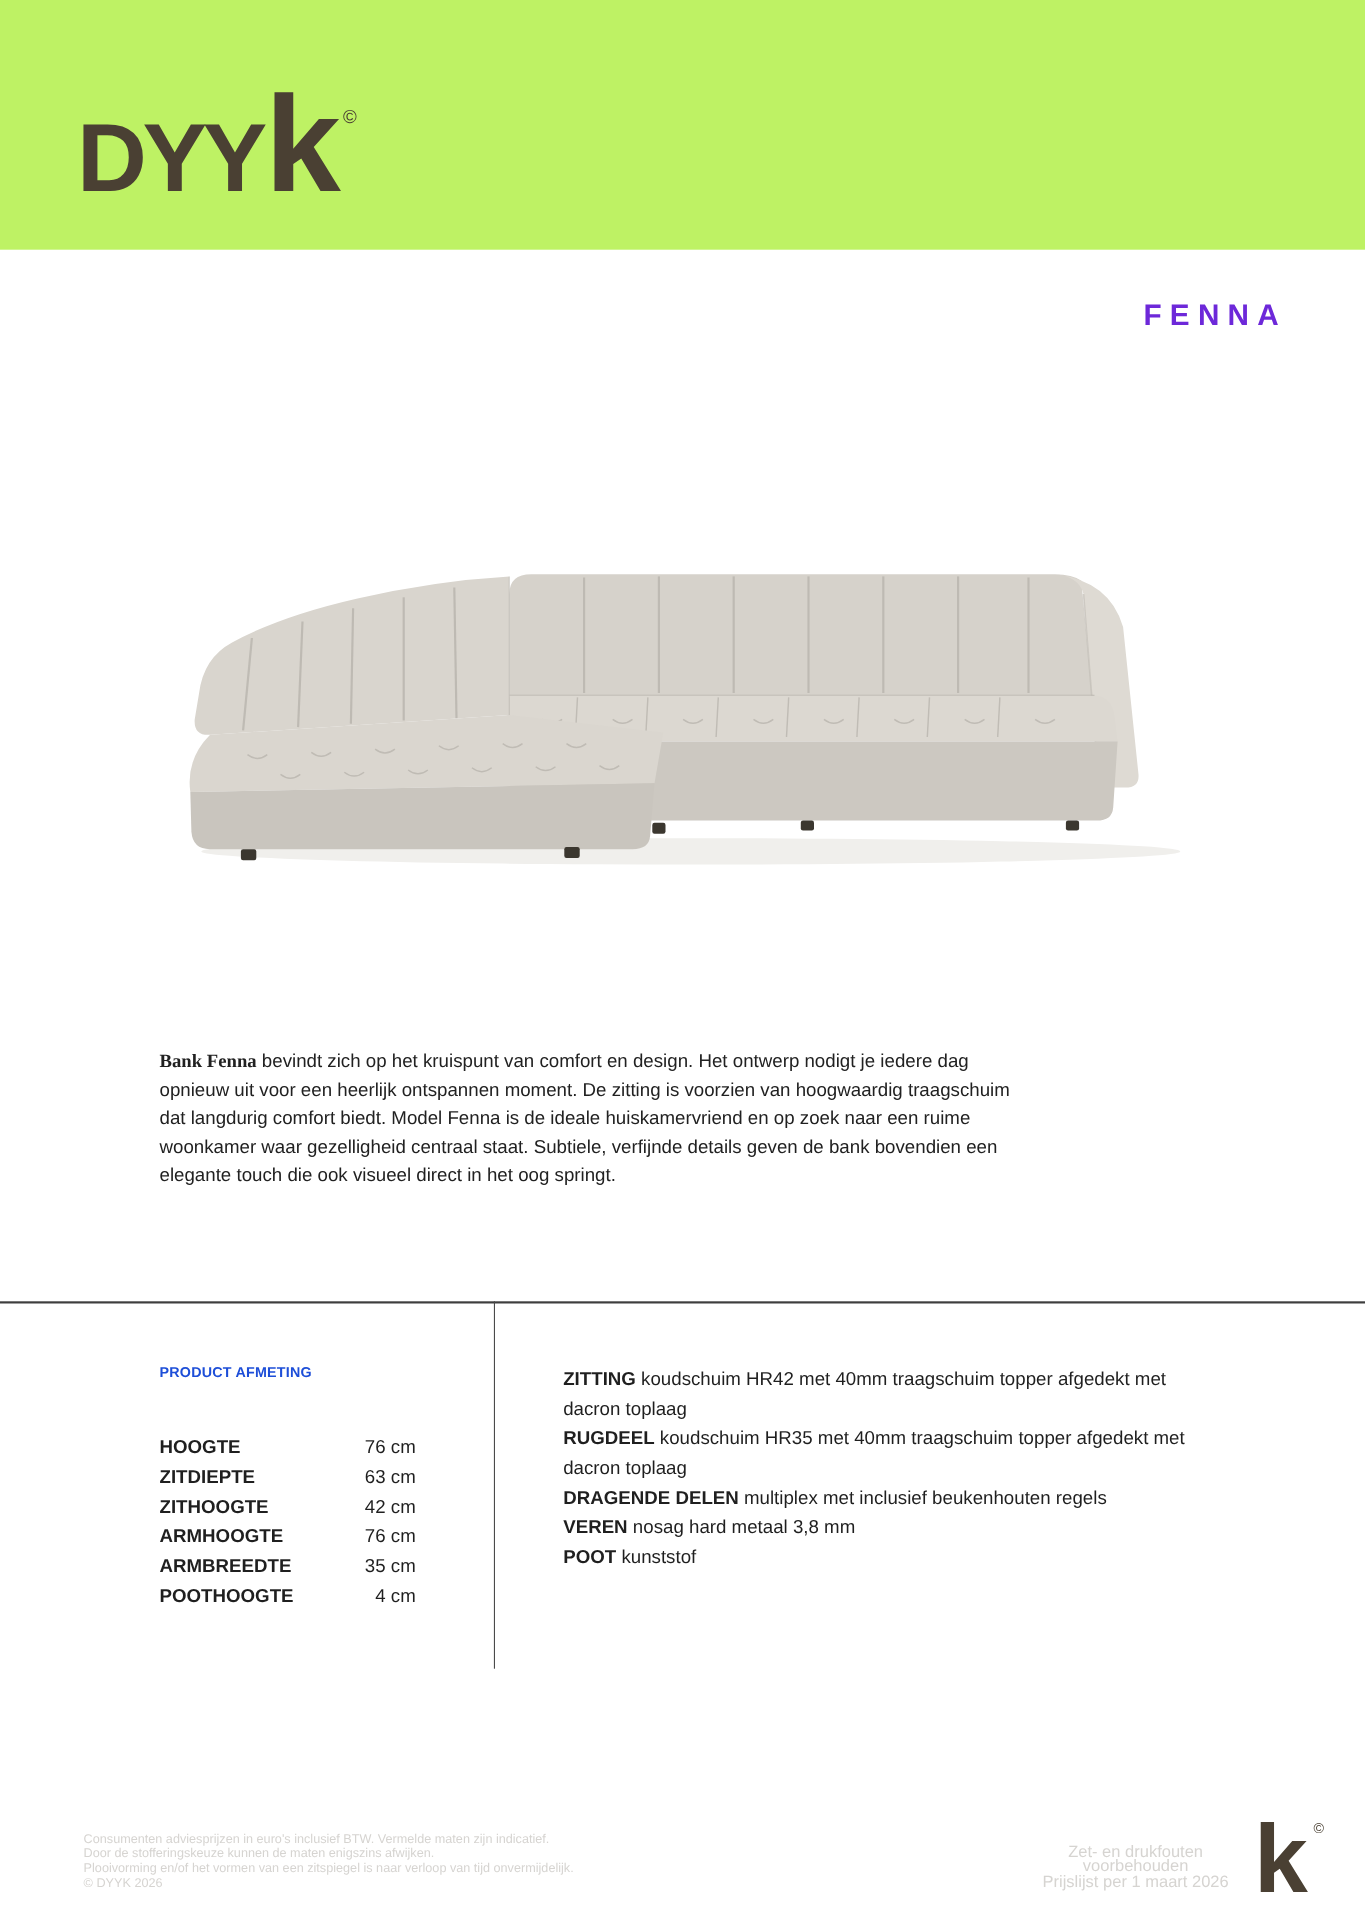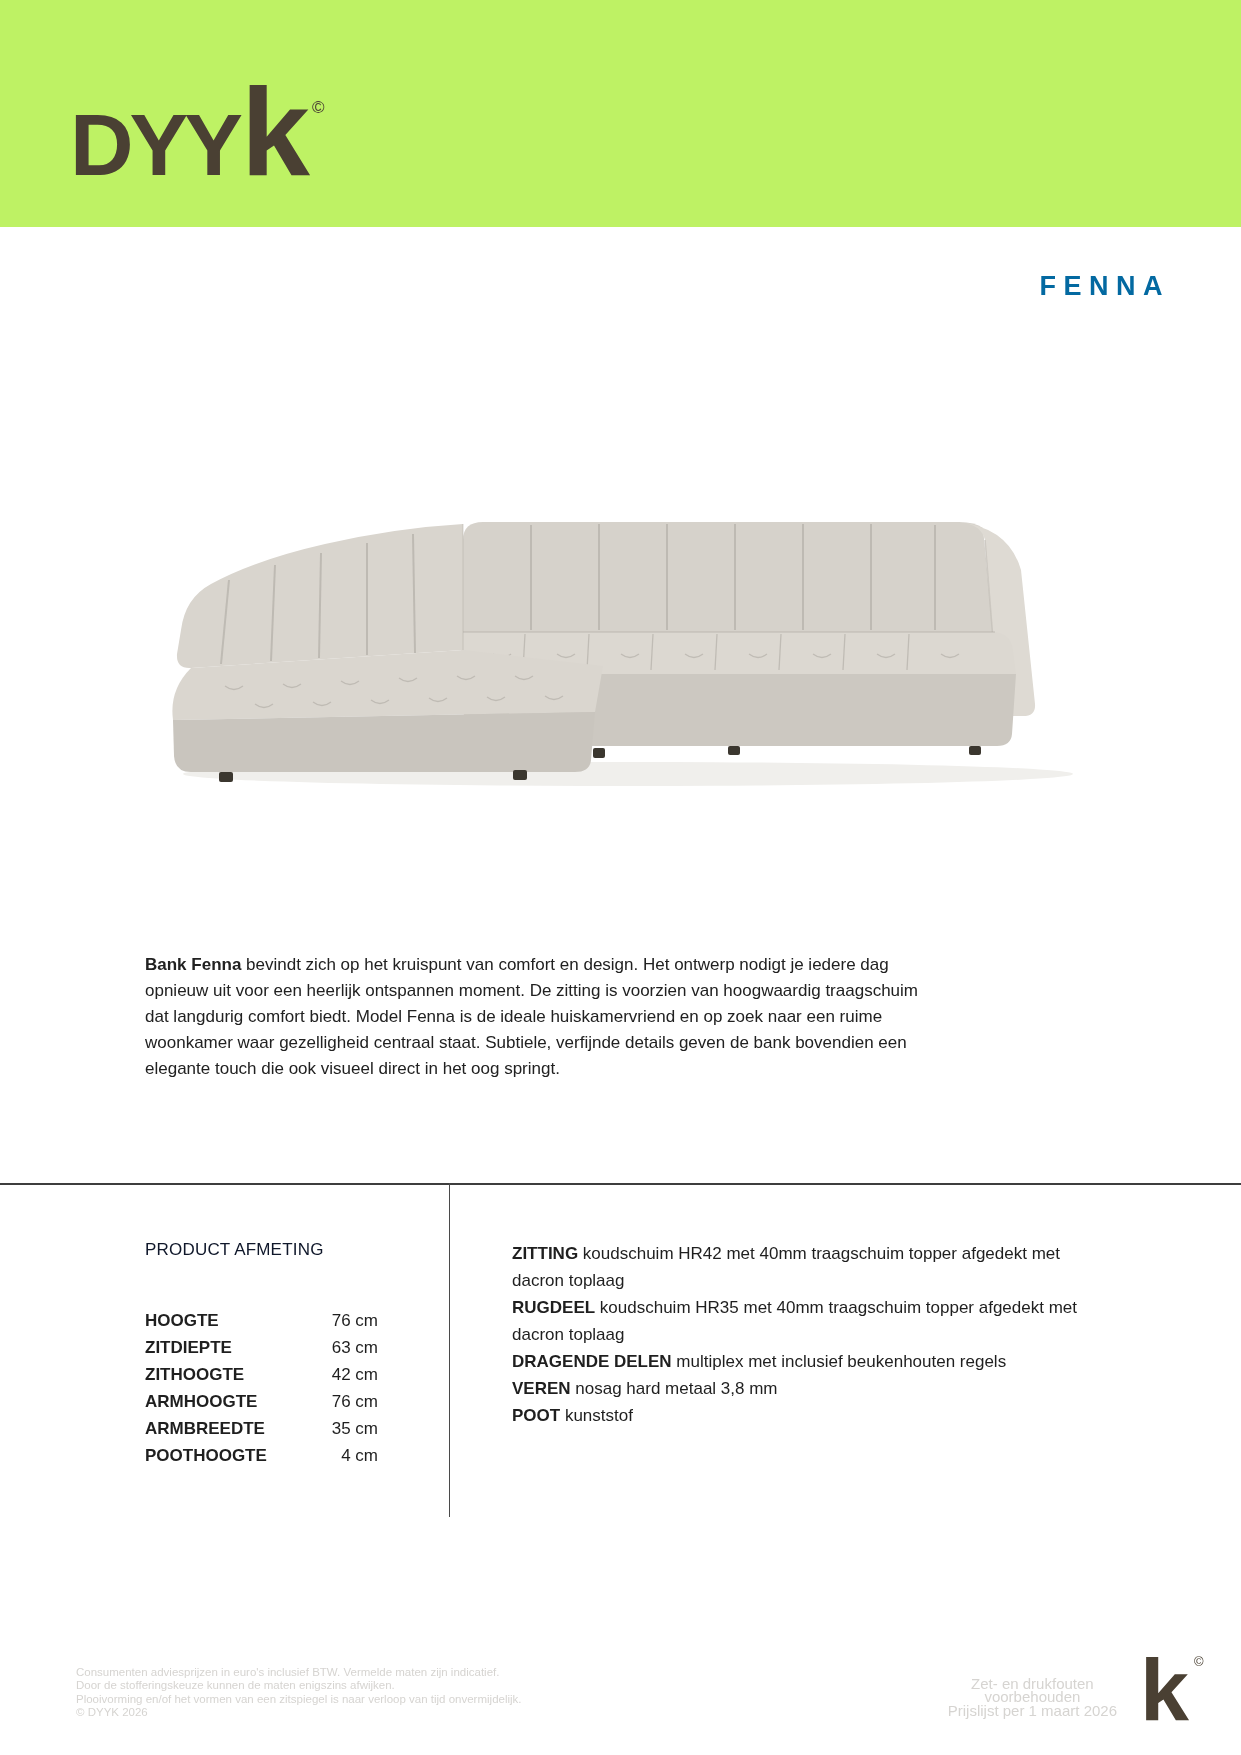--- a/index.html
+++ b/index.html
@@ -20,37 +20,37 @@
     position:absolute;left:70px;top:70px;
     display:flex;align-items:baseline;
     color:#4a4033;font-weight:800;line-height:1;
   }
   .logo-main{font-size:88px;letter-spacing:-4px;}
   .logo-k{font-size:124px;margin-left:2px;letter-spacing:-2px;}
   .logo-copy{font-size:17px;margin-left:4px;position:relative;top:-62px;font-weight:400;}
   
   .product-title{
     position:absolute;top:271px;right:71px;margin:0;
-    font-size:27px;font-weight:700;letter-spacing:7.5px;color:#0369a1;
+    font-size:27px;font-weight:700;letter-spacing:7.5px;color:#6d28d9;
   }
   
   .sofa{position:absolute;left:163px;top:508px;width:915px;height:282px;}
   .sofa svg{display:block;width:100%;height:100%;}
   
   .description{
     position:absolute;left:145px;top:952px;width:1020px;margin:0;
     font-size:17px;line-height:26px;color:#212121;
     white-space:pre-line;
   }
-  .description b{font-weight:700;}
+  .description b{font-weight:700;font-family:Liberation Serif, serif;}
   
   .rule-h{position:absolute;left:0;top:1183px;width:1241px;height:2px;background:#3e3e3e;}
   .rule-v{position:absolute;left:449px;top:1183px;width:1px;height:334px;background:#4a4a4a;}
   .col-title{
-    margin:0;font-size:17px;font-weight:400;color:#0f172a;letter-spacing:0.2px;
+    margin:0;font-size:13px;font-weight:700;color:#1d4ed8;letter-spacing:0.2px;
   }
   .dims{position:absolute;left:145px;top:1240px;width:240px;}
   .dim-rows{margin-top:47px;}
   .dim-row{display:flex;width:233px;font-size:17px;line-height:27px;}
   .dim-label{font-weight:700;text-align:center;}
   .dim-value{margin-left:auto;text-align:right;}
   .comfort{position:absolute;left:512px;top:1240px;width:612px;}
   .comfort-items{}
   .comfort-item{font-size:17px;line-height:27px;white-space:pre-line;}
   .comfort-item b{font-weight:700;}

